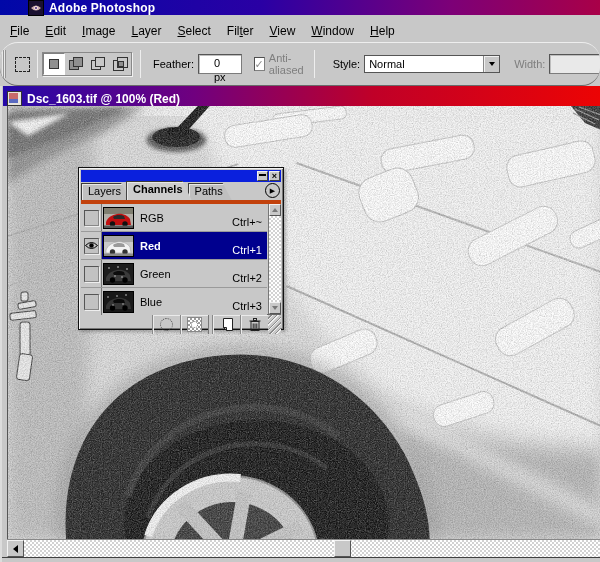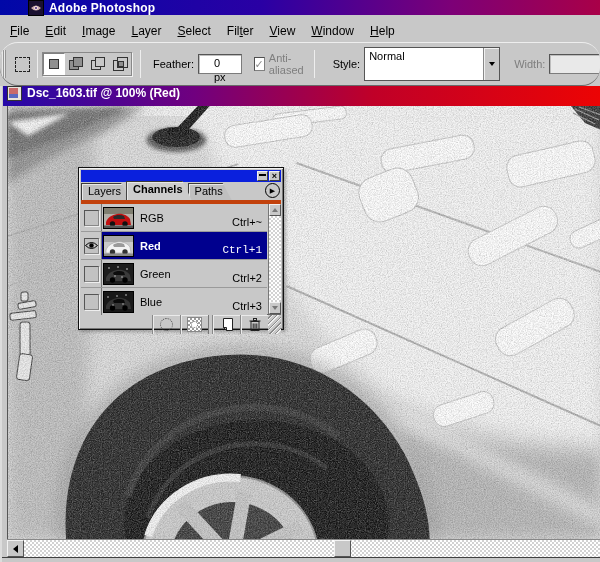--- a/index.html
+++ b/index.html
@@ -39,33 +39,33 @@
   .sq.open{background:#c8c8c8;}
   .lbl{margin-left:12px;font-size:11px;}
   .lbl.gray{color:#7e7e7e;}
   .field{height:16px;background:#fff;border:1px solid #7c7c7c;border-top-color:#555;border-left-color:#555;
     box-shadow:inset 1px 1px 0 #bdbdbd;padding:1px 15px;font-size:11px;line-height:14px;margin-left:4px;}
   .field.feather{width:42px;}
   .field.disabled{width:78px;background:#e9e9e9;color:#888;flex-shrink:0;}
   .chk{width:12px;height:12px;margin-left:12px;background:#fff;border:1px solid #808080;
     border-top-color:#505050;border-left-color:#505050;display:flex;align-items:center;justify-content:center;}
   .chk .ck{color:#8a8a8a;font-size:11px;line-height:10px;font-weight:bold;}
-  .select{display:flex;margin-left:4px;height:34px;border:1px solid #555;background:#fff;box-sizing:border-box;}
+  .select{display:flex;margin-left:4px;height:18px;border:1px solid #555;background:#fff;box-sizing:border-box;}
   .select-text{width:110px;padding:2px 4px;font-size:11px;line-height:12px;}
   .select-btn{width:15px;background:#c8c8c8;border-left:1px solid #888;box-shadow:inset 1px 1px 0 #f0f0f0;
     display:flex;align-items:center;justify-content:center;}
   .arr-down{width:0;height:0;border-left:3px solid transparent;border-right:3px solid transparent;border-top:4px solid #000;}
   .arr-up{width:0;height:0;border-left:3px solid transparent;border-right:3px solid transparent;border-bottom:4px solid #777;}
   .arr-down.gray{border-top-color:#777;}
   .arr-left{width:0;height:0;border-top:4px solid transparent;border-bottom:4px solid transparent;border-right:5px solid #000;}
 
   
   .docwin{position:absolute;left:0;top:86px;width:600px;height:476px;background:#c8c8c8;
     border-left:2px solid #dcdcdc;box-sizing:border-box;}
-  .doc-titlebar{height:20px;margin-left:1px;display:flex;align-items:flex-start;
+  .doc-titlebar{height:20px;margin-left:1px;display:flex;align-items:flex-end;
     background:linear-gradient(90deg,var(--doc-title-gradient-start,#2408a8) 0%,#70007f 32%,#c00028 62%,var(--doc-title-gradient-end,#ec0404) 100%);}
   .doc-ico{width:13px;height:13px;margin:0 5px 0 4px;background:#e8e4dc;border:1px solid #333;position:relative;overflow:hidden;}
   .doc-ico i{position:absolute;display:block;}
   .doc-title{color:#fff;font-weight:bold;font-size:12px;}
   .canvas-wrap{margin-left:5px;width:593px;height:433px;border-left:1px solid #555;box-sizing:content-box;
     overflow:hidden;background:#d9d9d9;}
   .canvas-wrap svg{display:block;}
   .hscroll{margin-left:5px;width:595px;height:17px;display:flex;background:#c8c8c8;border-top:1px solid #888;}
   .sbtn{width:17px;height:17px;background:#c8c8c8;border:1px solid #555;border-top-color:#f2f2f2;border-left-color:#f2f2f2;
     box-sizing:border-box;display:flex;align-items:center;justify-content:center;}
@@ -98,21 +98,21 @@
   .crow:last-child{border-bottom:none;}
   .eyec{width:20px;height:27px;border-right:1px solid #777;display:flex;align-items:center;justify-content:center;flex-shrink:0;}
   .eyebox{width:13px;height:14px;background:#c2c2c2;border:1px solid #888;border-top-color:#555;border-left-color:#555;
     box-shadow:1px 1px 0 #eee;display:flex;align-items:center;justify-content:center;}
   .thumbc{width:33px;display:flex;align-items:center;justify-content:center;flex-shrink:0;}
   .thumbc svg{border:1px solid #000;display:block;}
   .cname{flex:1;padding-left:5px;font-size:11px;}
   .cshort{padding-right:5px;font-size:11px;margin-top:8px;}
   .crow.selected{background:var(--selected-row,#00008e);}
   .crow.selected .cname{color:#fff;font-weight:bold;}
-  .crow.selected .cshort{color:#fff;font-family:Liberation Mono, monospace;}
+  .crow.selected .cshort{color:#fff;}
   .crow.selected .eyec{background:#c8c8c8;}
   .p-scroll{position:absolute;right:0;top:0;width:13px;height:110px;
     background-image:linear-gradient(45deg,#d2d2d2 25%,transparent 25%,transparent 75%,#d2d2d2 75%),
                      linear-gradient(45deg,#d2d2d2 25%,#fff 25%,#fff 75%,#d2d2d2 75%);
     background-size:4px 4px;background-position:0 0,2px 2px;border-left:1px solid #777;box-sizing:border-box;}
   .p-sbtn{position:absolute;left:0;width:12px;height:12px;background:#c8c8c8;border:1px solid #555;
     border-top-color:#f0f0f0;border-left-color:#f0f0f0;box-sizing:border-box;display:flex;align-items:center;justify-content:center;}
   .p-sbtn.up{top:0;} .p-sbtn.down{bottom:0;}
   .p-foot{height:19px;display:flex;align-items:stretch;justify-content:flex-end;}
   .f-btn{width:27px;display:flex;align-items:center;justify-content:center;border-left:1px solid #888;

